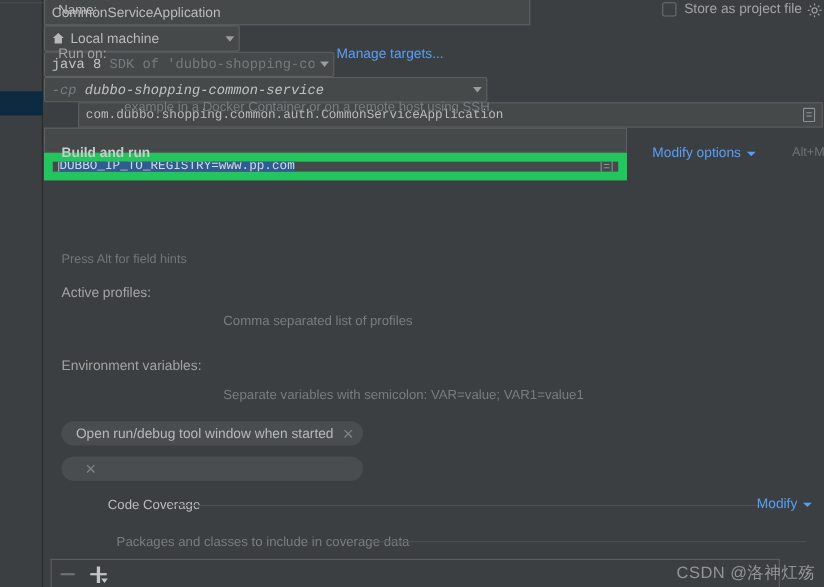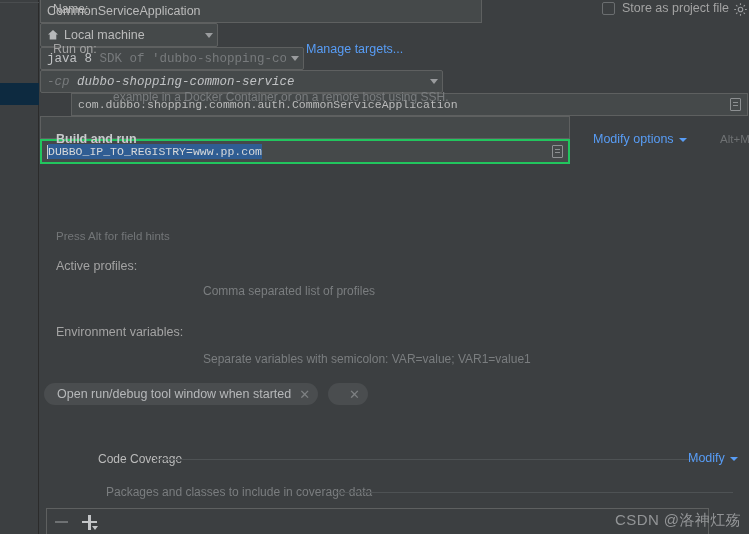--- a/index.html
+++ b/index.html
@@ -85,21 +85,21 @@
     display: flex;
     align-items: center;
     overflow: hidden;
     white-space: nowrap;
   }
   .tf.mono {
     font-family: "Liberation Mono", monospace;
     font-size: 11.5px;
   }
   .tf.focused {
-    border: 2px solid #22c55e;
+    border: 8px solid #22c55e;
     background: #45494a;
   }
 
   
   .combo {
     box-sizing: border-box;
     background: #45494a;
     border: 1px solid #5e6060;
     border-radius: 2px;
     color: #bbbbbb;
@@ -336,21 +336,21 @@
   <div class="row lbl" style="left:16px; top:325px;">Environment variables:</div>
   <div class="tf mono focused" style="left:163px; top:318px; width:530px; height:25px; justify-content:space-between; padding:0 5px;">
     <span style="display:flex; align-items:center;">
       <span class="caret"></span>
         <span class="sel-hl">DUBBO_IP_TO_REGISTRY=www.pp.com</span>
     </span>
     <span class="exp-icon"></span>
   </div>
   <div class="row hint" style="left:163px; top:352px;">Separate variables with semicolon: VAR=value; VAR1=value1</div>
 
-  <div class="row" style="left:4px; top:383px; display:flex; gap:10px;">
+  <div class="row" style="left:16px; top:383px; display:flex; gap:10px;flex-direction:column;">
     <span class="chip">
       <span>Open run/debug tool window when started</span>
       <span class="x">✕</span>
     </span>
     <span class="chip">
       <span class="x">✕</span>
     </span>
   </div>
 
   <div class="row" style="left:16px; top:452px;margin-left:42px;">Code Coverage</div>

